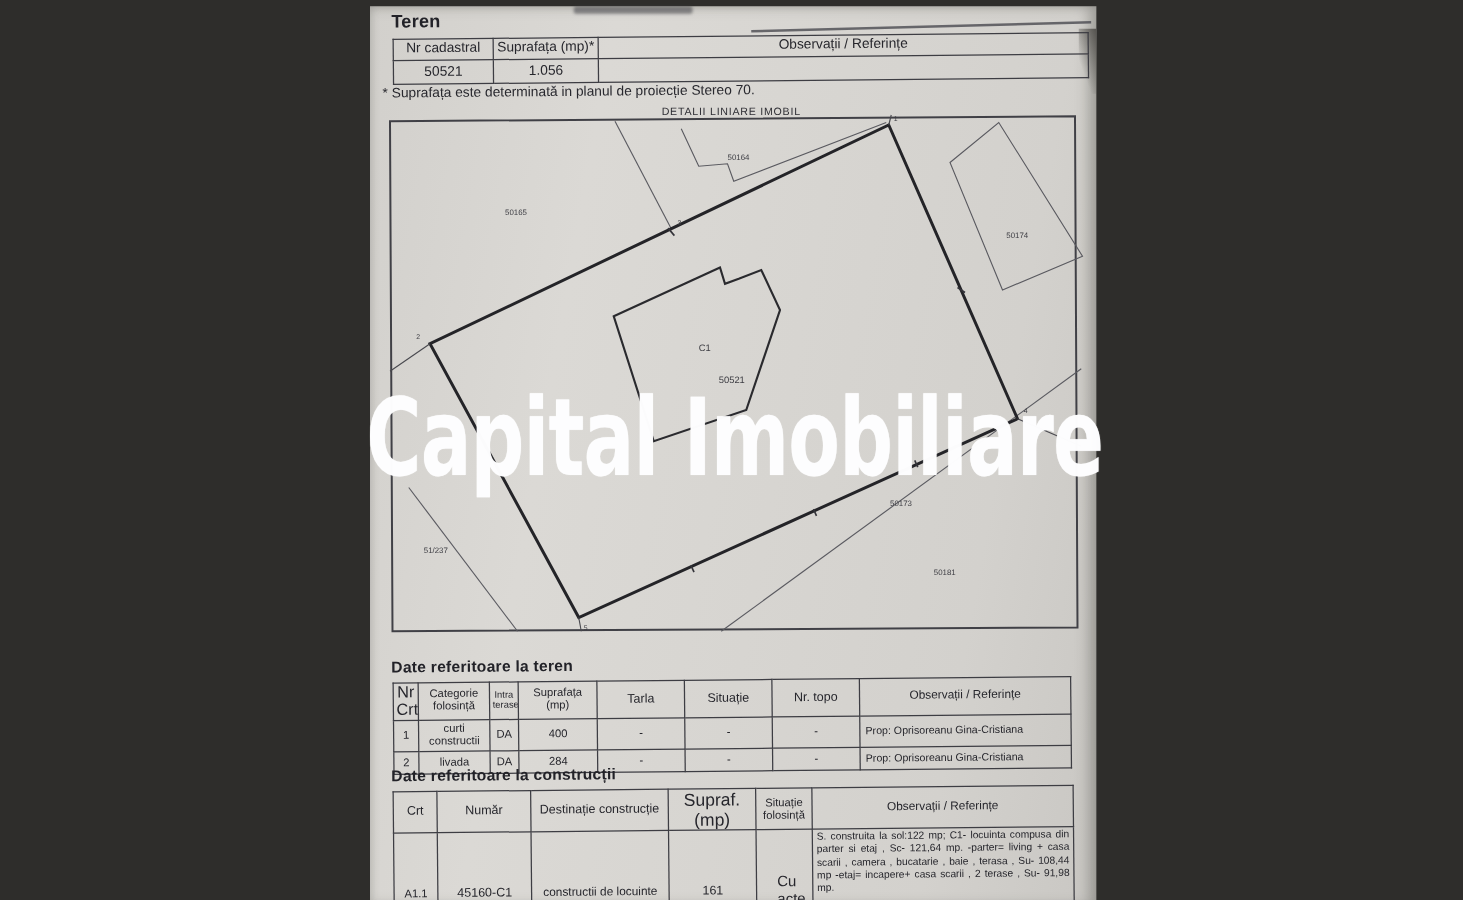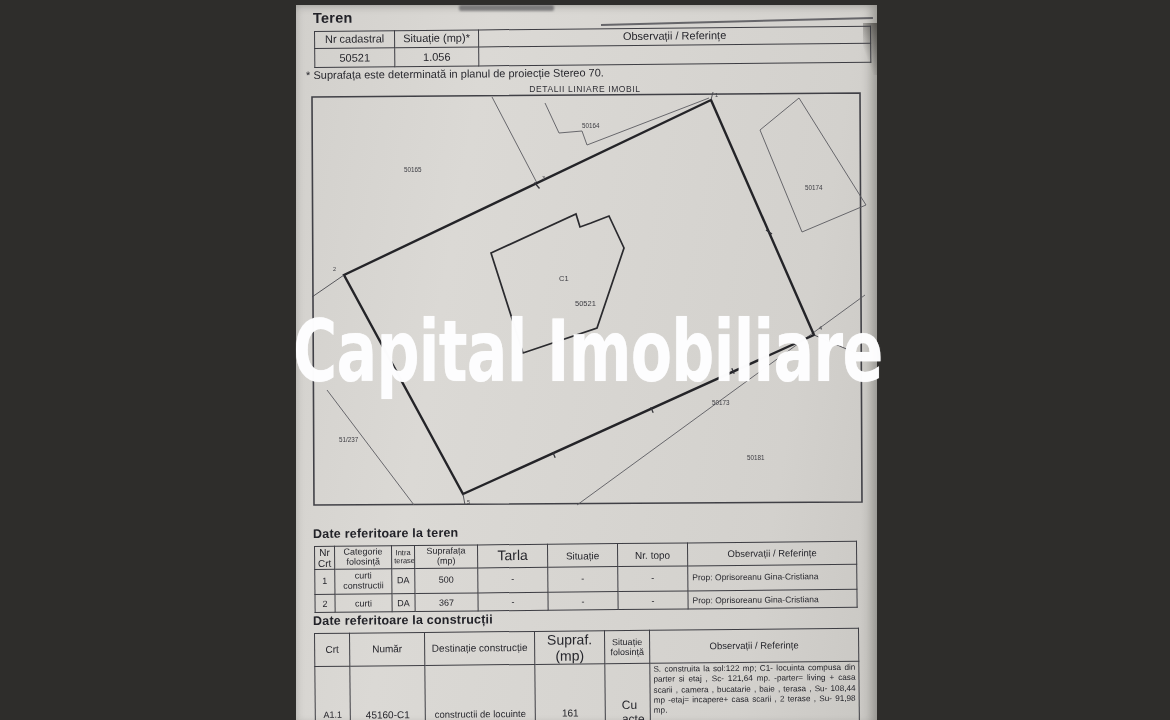--- a/index.html
+++ b/index.html
@@ -77,21 +77,21 @@
 
   <table class="tbl-teren">
     <colgroup>
         <col style="width:80px">
         <col style="width:84px">
         <col>
       </colgroup>
     <tbody>
         <tr>
       <th>Nr cadastral</th>
-      <th>Situație (mp)*</th>
+      <th>Suprafața (mp)*</th>
       <th>Observații / Referințe</th>
     </tr>
     <tr>
       <td>50521</td>
       <td>1.056</td>
       <td></td>
     </tr>
   </tbody>
     </table>
 
@@ -158,44 +158,44 @@
         <col style="width:57px">
         <col style="width:23px">
         <col style="width:63px">
       <col style="width:70px">
         <col style="width:70px">
         <col style="width:70px">
         <col>
     </colgroup>
     <tbody>
         <tr>
-      <th style="font-size:10px">Nr Crt</th>
+      <th style="font-size:13px">Nr Crt</th>
       <th>Categorie folosință</th>
       <th style="font-size:7.5px">Intra terase</th>
       <th>Suprafața (mp)</th>
-      <th style="font-size:14px">Tarla</th>
+      <th style="font-size:10px">Tarla</th>
       <th style="font-size:10px">Situație</th>
       <th style="font-size:10px">Nr. topo</th>
       <th style="font-size:9.5px">Observații / Referințe</th>
     </tr>
     <tr class="r1">
       <td>1</td>
       <td>curti constructii</td>
       <td>DA</td>
-      <td>500</td>
+      <td>400</td>
       <td>-</td>
       <td>-</td>
       <td>-</td>
       <td class="obs-cell">Prop: Oprisoreanu Gina-Cristiana</td>
     </tr>
     <tr class="r2">
       <td>2</td>
-      <td>curti</td>
+      <td>livada</td>
       <td>DA</td>
-      <td>367</td>
+      <td>284</td>
       <td>-</td>
       <td>-</td>
       <td>-</td>
       <td class="obs-cell">Prop: Oprisoreanu Gina-Cristiana</td>
     </tr>
   </tbody>
     </table>
 
   <div class="sec-heading h-constructii doc-text">Date referitoare la construcții</div>
 

